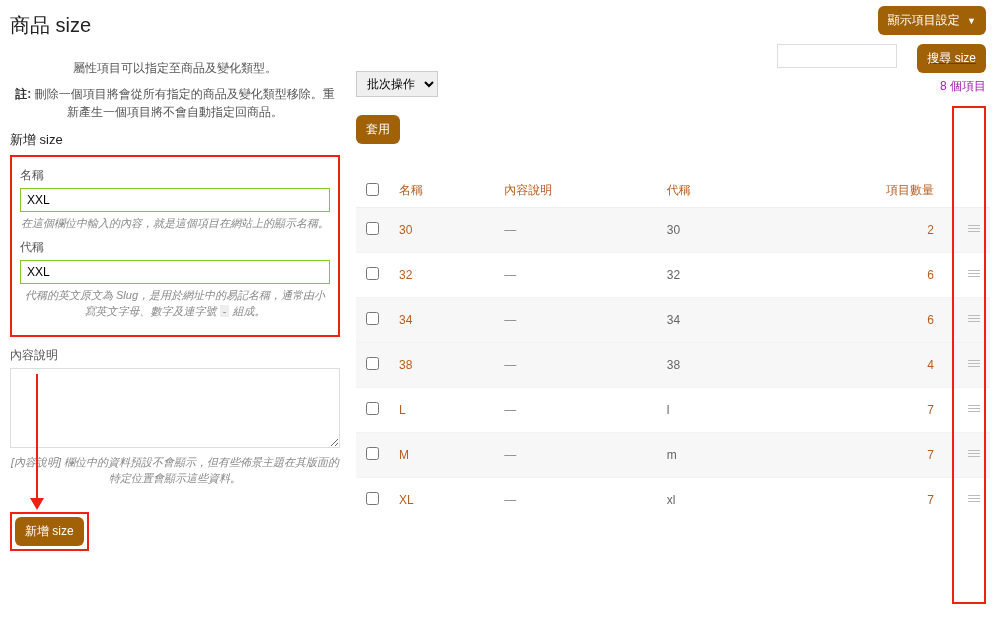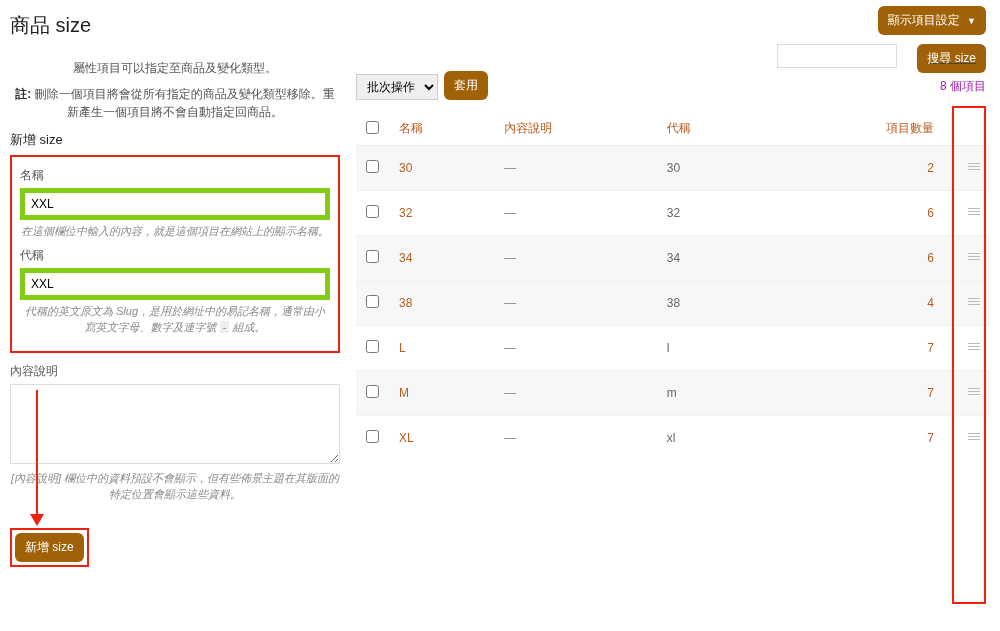--- a/index.html
+++ b/index.html
@@ -19,34 +19,34 @@
   .content { display: flex; padding: 20px 10px 0 10px; gap: 16px; }
   
   .left-col { width: 330px; font-size: 12px; color: #555; }
   .left-col p { margin-bottom: 8px; line-height: 1.5; text-align: center; }
   .left-col .section-title { color: #222; margin: 10px 0 6px; font-size: 13px; }
   .left-col .bold { font-weight: bold; color: #333; }
   
   .red-box { border: 2px solid #e21; padding: 6px 8px 8px 8px; margin-top: 4px; position: relative; }
   
   .field-label { font-size: 12px; color: #555; margin: 4px 0 4px; }
-  .left-col input[type=text] { width: 100%; border: 5px solid #84cc16; padding: 4px 6px; font-size: 12px; background: #fff; }
+  .left-col input[type=text] { width: 100%; border: 1px solid #84cc16; padding: 4px 6px; font-size: 12px; background: #fff; }
   .left-col textarea { width: 100%; height: 80px; border: 1px solid #ddd; padding: 4px 6px; font-size: 12px; resize: vertical; }
   .help { font-style: italic; color: #888; font-size: 11px; line-height: 1.4; margin: 4px 0 8px; text-align: center; }
   .help .em { font-style: italic; }
   .slug-dash { background: #eee; padding: 0 3px; font-style: normal; }
   
   .arrow-wrap { position: relative; }
   .arrow-line { position: absolute; left: 26px; top: -120px; width: 2px; height: 128px; background: #e21; }
   .arrow-head { position: absolute; left: 20px; top: 4px; width: 0; height: 0; border-left: 7px solid transparent; border-right: 7px solid transparent; border-top: 12px solid #e21; }
   
   .submit-box { border: 2px solid #e21; display: inline-block; padding: 3px; margin-top: 18px; }
   
   .right-col { flex: 1; }
-  .bulk-row { display: flex; gap: 6px; align-items: flex-end; margin-bottom: 12px; margin-top: 12px;}
+  .bulk-row { display: flex; gap: 18px; align-items: flex-start; margin-bottom: 12px; margin-top: 12px; flex-direction: column;}
   .bulk-row select { border: 1px solid #ccc; padding: 3px 6px; font-size: 12px; height: 26px; }
   
   table { width: 100%; border-collapse: collapse; font-size: 12px; }
   thead th { text-align: left; padding: 8px 10px; color: #b85c1e; font-weight: 500; border-bottom: 1px solid #eee; }
   thead th:first-child { width: 30px; }
   thead th.count { text-align: right; padding-right: 24px; }
   thead th.handle { width: 30px; }
   tbody tr { border-top: 1px solid #f2f2f2; }
   tbody tr.alt { background: #f7f7f7; }
   tbody td { padding: 14px 10px; vertical-align: middle; }

